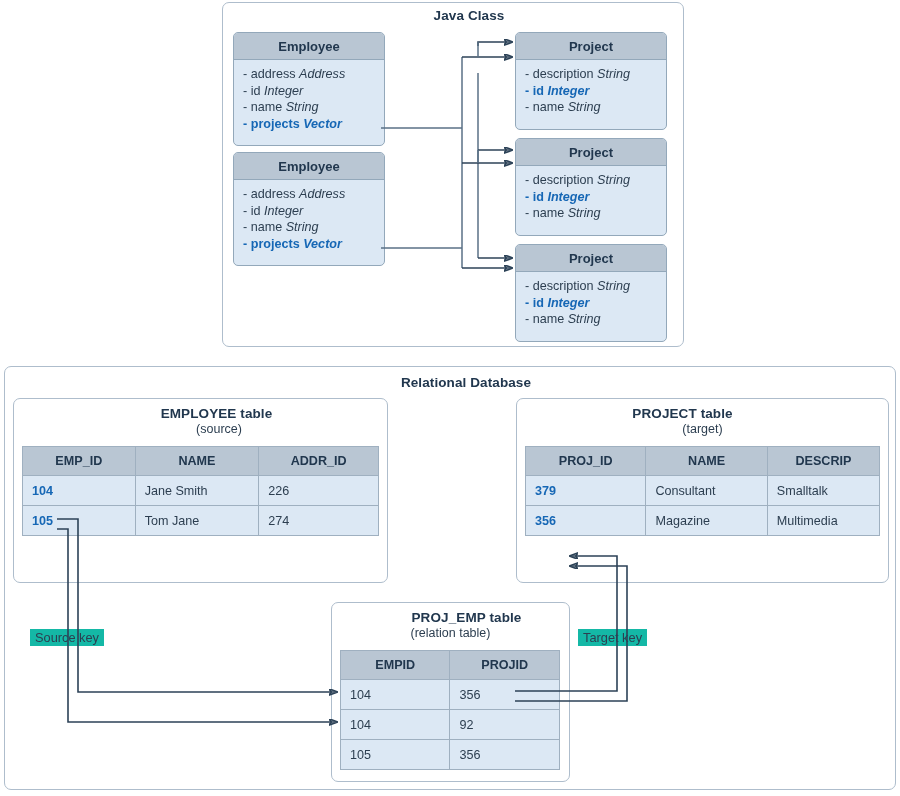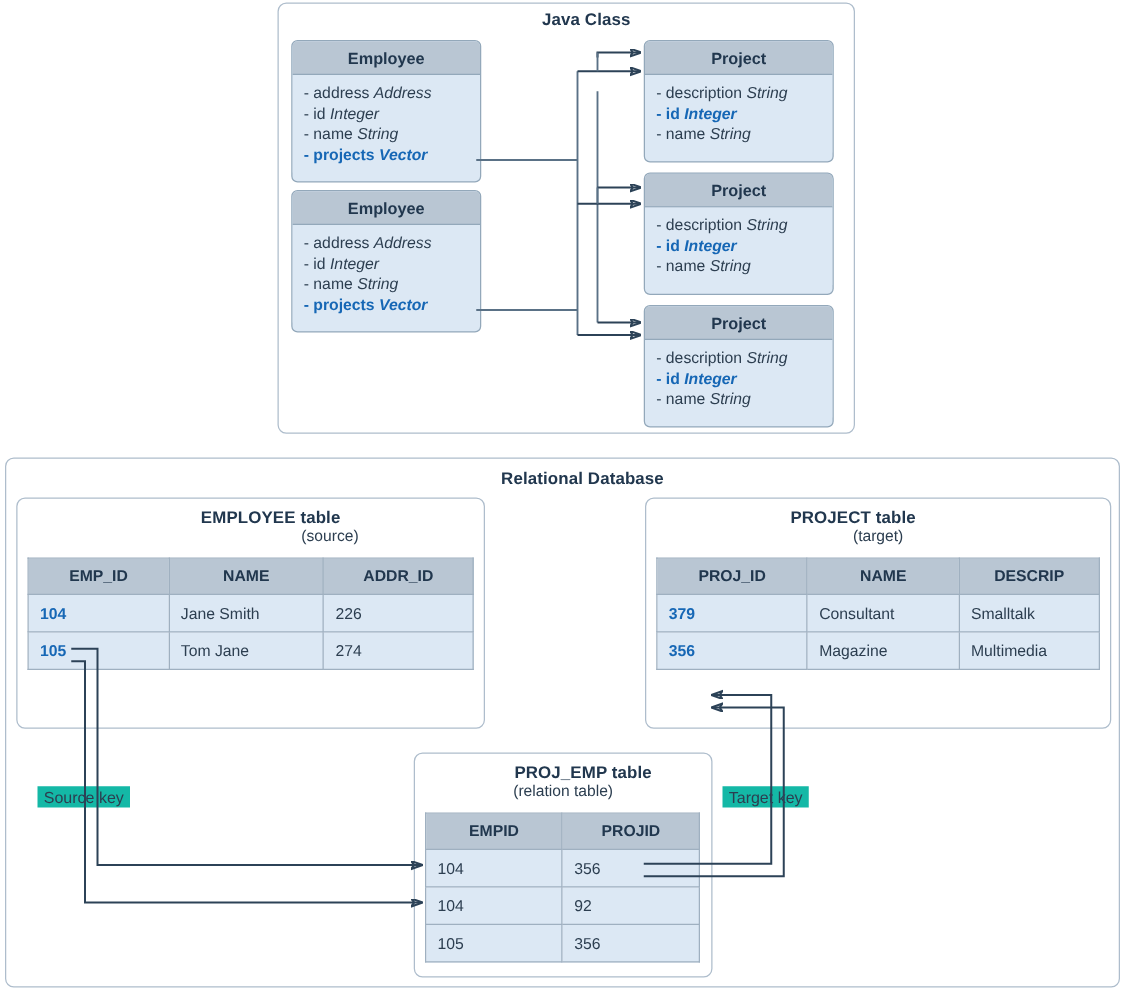--- a/index.html
+++ b/index.html
@@ -167,21 +167,21 @@
     <div class="attr key"><span>- id </span><span class="ty">Integer</span></div>
     <div class="attr"><span>- name </span><span class="ty">String</span></div>
   </div>
 </div>
 
 <div class="panel" style="left:4px;top:366px;width:892px;height:424px;"></div>
 <div class="panel-title" style="left:4px;top:375px;width:892px;">Relational Database</div>
 
 <div class="panel" style="left:13px;top:398px;width:375px;height:185px;"></div>
 <div class="panel-title" style="left:13px;top:406px;width:375px;">EMPLOYEE table</div>
-<div class="panel-sub" style="left:13px;top:422px;width:412px;margin-left:45px;">(source)</div>
+<div class="panel-sub" style="left:13px;top:422px;width:412px;">(source)</div>
 <table class="dtable" style="left:22px;top:446px;width:357px;">
   <tbody>
       <tr>
     <th style="width:113px;">EMP_ID</th>
     <th style="width:124px;">NAME</th>
     <th style="width:120px;">ADDR_ID</th>
   </tr>
   <tr>
     <td class="keycell">104</td>
     <td>Jane Smith</td>

